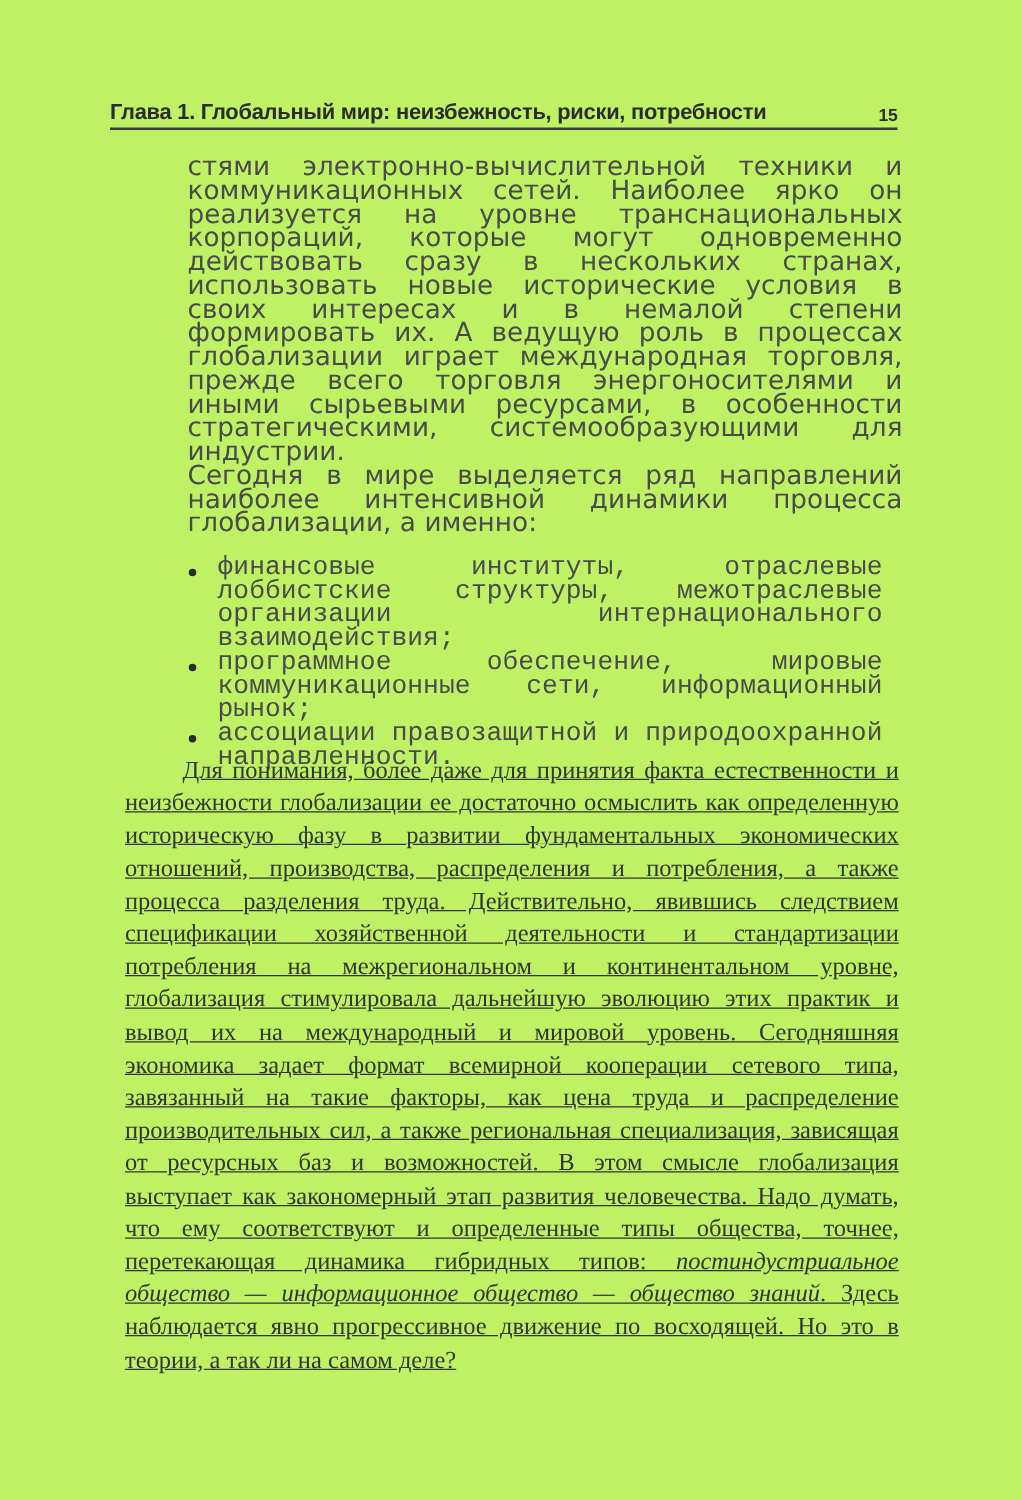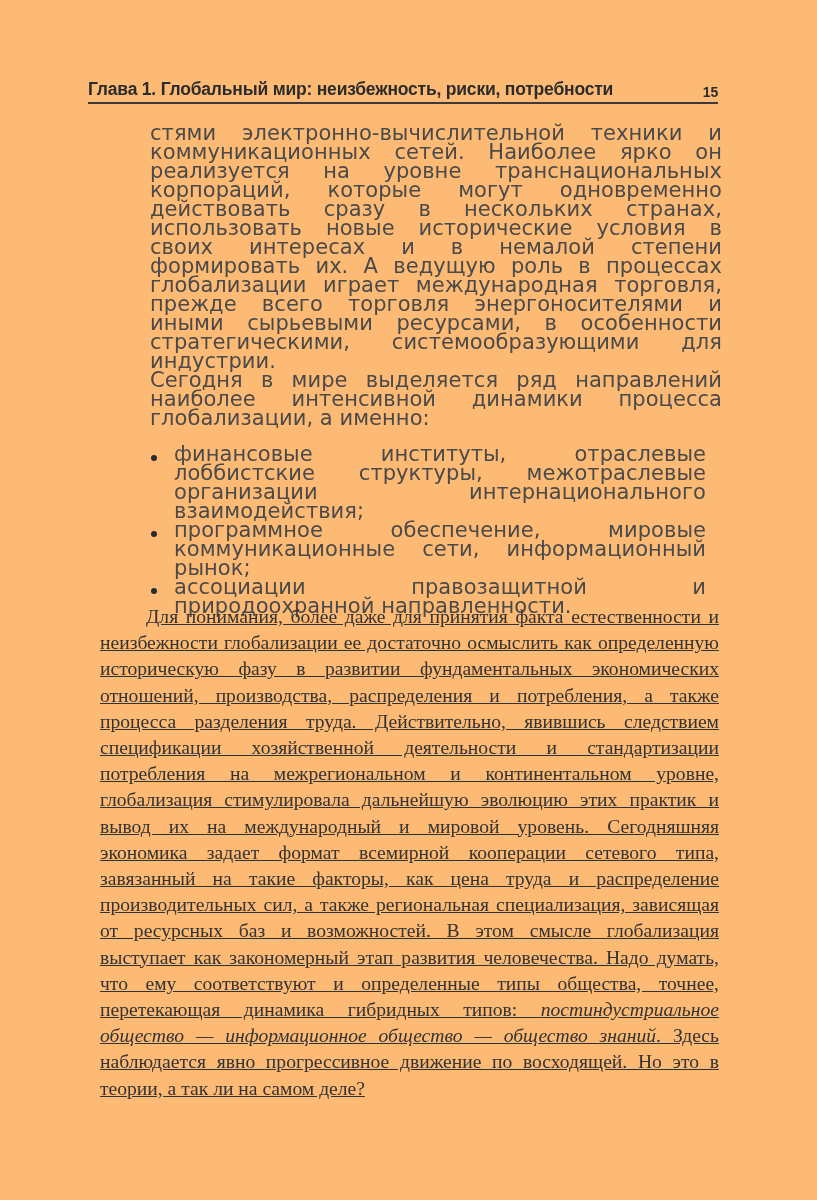--- a/index.html
+++ b/index.html
@@ -1,37 +1,37 @@
 <!DOCTYPE html>
 <html><head>
 <meta charset="utf-8">
 <style>
   html, body { margin: 0; padding: 0; background: #ffffff; }
   body { width: 817px; height: 1200px; position: relative; overflow: hidden; }
-  .page { position: absolute; left: 0; top: 0; width: 817px; height: 1200px; background: #fdba74; }
+  .page { position: absolute; left: 0; top: 0; width: 817px; height: 1200px; background: #bef264; }
 
   .running-head {
     position: absolute; left: 88px; top: 78px; width: 630px; height: 22px;
     border-bottom: 2px solid #3a3a3a;
     font-family: "Liberation Sans", "DejaVu Sans", sans-serif;
     font-weight: bold; font-size: 17.5px; color: #2b2b2b;
     display: flex; justify-content: space-between; align-items: flex-end;
     padding-bottom: 2px; letter-spacing: -0.2px;
   }
   .running-head .num { font-size: 14px; }
 
   .sans-block {
     position: absolute; left: 150px; top: 124px; width: 572px;
     font-family: "DejaVu Sans", "Liberation Sans", sans-serif;
     font-size: 21px; line-height: 19px; color: #4a4a4a;
     text-align: justify; letter-spacing: 0.05px;
   }
   .sans-block p { margin: 0; }
   .sans-block p + p { margin-top: 0; }
-  .sans-block ul { list-style: none; margin: 17px 16px 0 0; padding: 0; }
+  .sans-block ul { list-style: none; margin: 17px 16px 0 0; padding: 0; font-family: Liberation Mono, monospace; }
   .sans-block li { position: relative; padding-left: 24px; }
   .sans-block li::before {
     content: ""; position: absolute; left: 1px; top: 10px;
     width: 6px; height: 6px; border-radius: 50%; background: #2a2a2a;
   }
 
   .serif-block {
     position: absolute; left: 100px; top: 604px; width: 619px;
     font-family: "Liberation Serif", "DejaVu Serif", serif;
     font-size: 19.6px; line-height: 26.2px; color: #333333;

